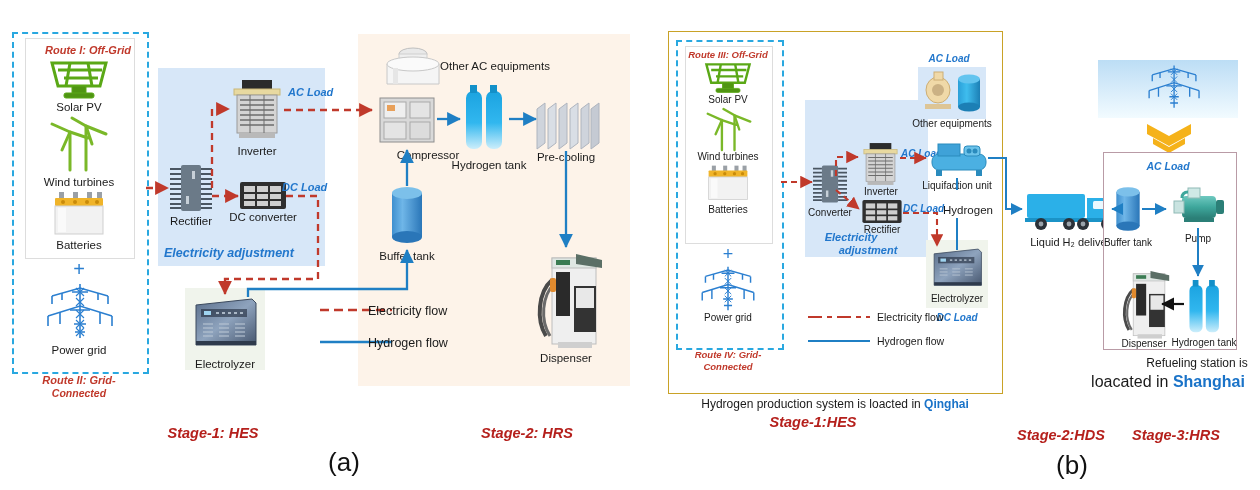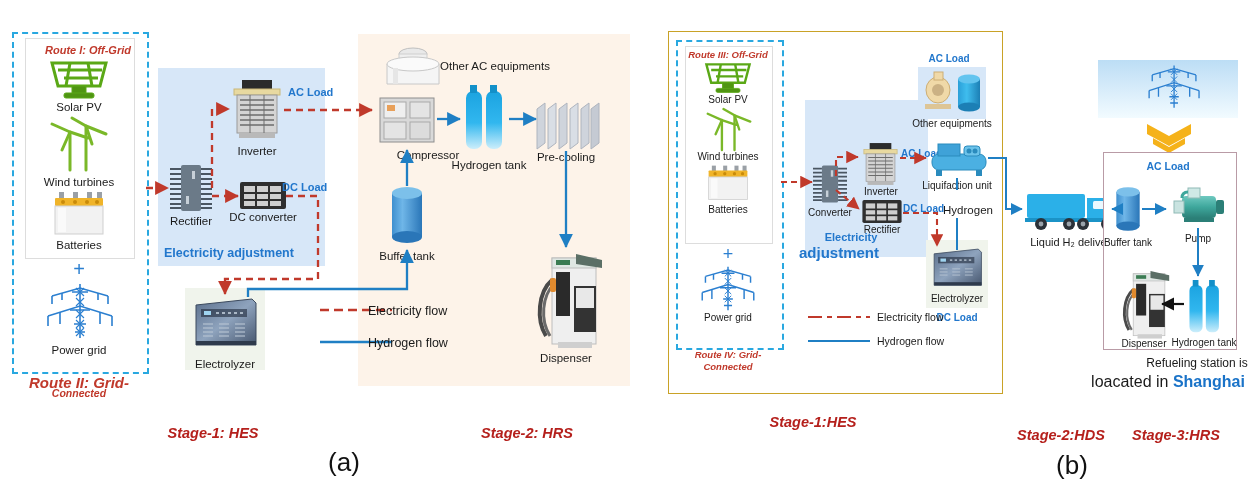--- a/index.html
+++ b/index.html
@@ -2,21 +2,21 @@
 <html><head>
 <meta charset="utf-8">
 <style>
   html,body{margin:0;padding:0;background:#fff;}
   body{width:1260px;height:490px;position:relative;overflow:hidden;
        font-family:"Liberation Sans","DejaVu Sans",sans-serif;}
   .abs{position:absolute;}
   .lbl{position:absolute;font-size:11.5px;color:#1a1a1a;white-space:nowrap;line-height:1.15;}
   .lbl.c{transform:translateX(-50%);text-align:center;}
   .red-it{color:#c0392b;font-style:italic;font-weight:bold;}
-  .blue-it{color:#2277cc;font-weight:bold;}
+  .blue-it{color:#2277cc;font-style:italic;font-weight:bold;}
   .stage{position:absolute;font-size:14.5px;font-style:italic;font-weight:bold;color:#b5201c;
          white-space:nowrap;transform:translateX(-50%);}
   .panel-letter{position:absolute;font-size:26px;color:#111;transform:translateX(-50%);}
   .bg-blue{background:#d7e7f8;}
   .bg-cream{background:#fdf3e9;}
   .bg-greenish{background:#f0f4ec;}
   .bg-white-card{background:#fff;border:1px solid #ddd;}
   .dash-box{border:2.5px dashed #29a8e0;}
   .gold-box{border:1.5px solid #c9a227;}
   .mauve-box{border:1px solid #b99ba6;}
@@ -123,21 +123,21 @@
       <path d="M4,34 L36,24 L68,34"></path>
       <path d="M4,34 L4,44 M68,34 L68,44 M16,30 L16,42 M56,30 L56,42"></path>
       <path d="M28,10 L44,10 M26,28 L46,28 M30,42 L42,42 M31,50 L41,50"></path>
       <path d="M32,6 L40,14 M40,6 L32,14 M32,16 L40,24 M40,16 L32,24
                M32,28 L40,36 M40,28 L32,36 M32,38 L40,46 M40,38 L32,46
                M32,46 L40,54 M40,46 L32,54" stroke-width="1.1"></path>
     </g>
   </svg>
   <div class="lbl c" style="left:79px;top:344px;">Power grid</div>
 
-  <div class="lbl c red-it" style="left:79px;top:374px;font-size:15px;text-align:center;">Route II: Grid-</div>
+  <div class="lbl c red-it" style="left:79px;top:374px;font-size:11px;text-align:center;">Route II: Grid-</div>
   <div class="lbl c red-it" style="left:79px;top:387px;font-size:10.5px;">Connected</div>
 
   <div class="abs bg-blue" style="left:158px;top:68px;width:167px;height:198px;"></div>
 
   <svg class="abs" style="left:170px;top:163px;" width="42" height="50" viewBox="0 0 42 50">
     <rect x="11" y="2" width="20" height="46" fill="#6b7a88" rx="2"></rect>
     <g stroke="#4a5662" stroke-width="2.2">
       <path d="M0,6 L11,6 M0,11 L11,11 M0,16 L11,16 M0,21 L11,21 M0,26 L11,26 M0,31 L11,31 M0,36 L11,36 M0,41 L11,41 M0,45 L11,45"></path>
       <path d="M31,6 L42,6 M31,11 L42,11 M31,16 L42,16 M31,21 L42,21 M31,26 L42,26 M31,31 L42,31 M31,36 L42,36 M31,41 L42,41 M31,45 L42,45"></path>
     </g>
@@ -403,21 +403,21 @@
       <rect x="4" y="19" width="11" height="5"></rect>
         <rect x="17" y="19" width="11" height="5"></rect>
         <rect x="30" y="19" width="11" height="5"></rect>
     </g>
   </svg>
   <div class="lbl c" style="left:232px;top:224px;font-size:10px;">Rectifier</div>
 
   <div class="lbl blue-it" style="left:251px;top:148px;font-size:10px;">AC Load</div>
   <div class="lbl blue-it" style="left:253px;top:203px;font-size:10px;">DC Load</div>
   <div class="lbl c blue-it" style="left:201px;top:231px;font-size:11px;">Electricity</div>
-  <div class="lbl c blue-it" style="left:189px;top:244px;font-size:15px;">adjustment</div>
+  <div class="lbl c blue-it" style="left:218px;top:244px;font-size:11px;">adjustment</div>
 
   <div class="lbl c blue-it" style="left:299px;top:53px;font-size:10px;">AC Load</div>
   <div class="abs bg-blue" style="left:268px;top:67px;width:68px;height:52px;"></div>
   <svg class="abs" style="left:273px;top:70px;" width="30" height="42" viewBox="0 0 30 42">
     <ellipse cx="15" cy="20" rx="12" ry="13" fill="#f0d9a8" stroke="#cdae74"></ellipse>
     <circle cx="15" cy="20" r="6" fill="#cbb184"></circle>
     <rect x="11" y="2" width="9" height="8" fill="#f0d9a8" stroke="#cdae74"></rect>
     <rect x="2" y="34" width="26" height="5" fill="#ddc596"></rect>
   </svg>
   <svg class="abs" style="left:306px;top:74px;" width="26" height="38" viewBox="0 0 26 38">
@@ -552,20 +552,23 @@
     <rect x="8" y="0" width="7" height="8" fill="#1390c9"></rect>
     <rect x="28" y="0" width="7" height="8" fill="#1390c9"></rect>
   </svg>
   <div class="lbl c" style="left:554px;top:337px;font-size:10px;">Hydrogen tank</div>
 
   <div class="lbl c" style="left:547px;top:357px;font-size:12px;">Refueling station is</div>
   <div class="lbl c" style="left:518px;top:373px;font-size:16px;">
     <span>loacated in </span><span style="color:#1a73c8;font-weight:bold;">Shanghai</span>
   </div>
 
+  <div class="lbl c" style="left:185px;top:398px;font-size:12px;">
+    <span>Hydrogen production system is loacted in </span><span style="color:#1a73c8;font-weight:bold;">Qinghai</span>
+  </div>
 
   <svg class="ovl">
     <g stroke="#c0392b" stroke-width="2.1" fill="none" stroke-dasharray="6,4">
       <path d="M131,182 L162,182" marker-end="url(#arrRed)"></path>
       <path d="M186,176 L186,157 L208,157" marker-end="url(#arrRed)"></path>
       <path d="M186,190 L209,209" marker-end="url(#arrRed)"></path>
       <path d="M250,158 L276,158" marker-end="url(#arrRed)"></path>
       <path d="M253,213 L287,213 L287,246" marker-end="url(#arrRed)"></path>
     </g>
     <g stroke="#1f7fc4" stroke-width="2.0" fill="none">

